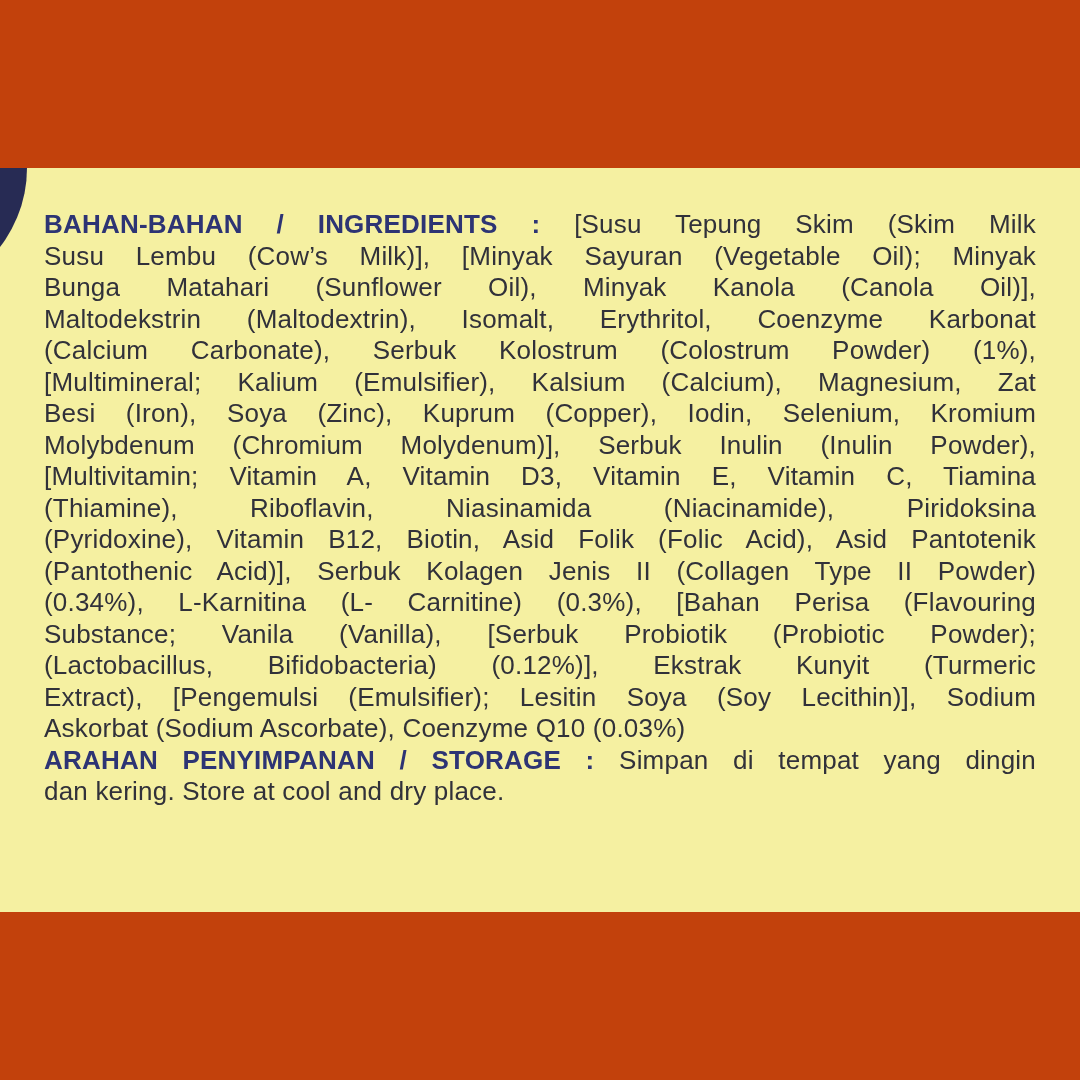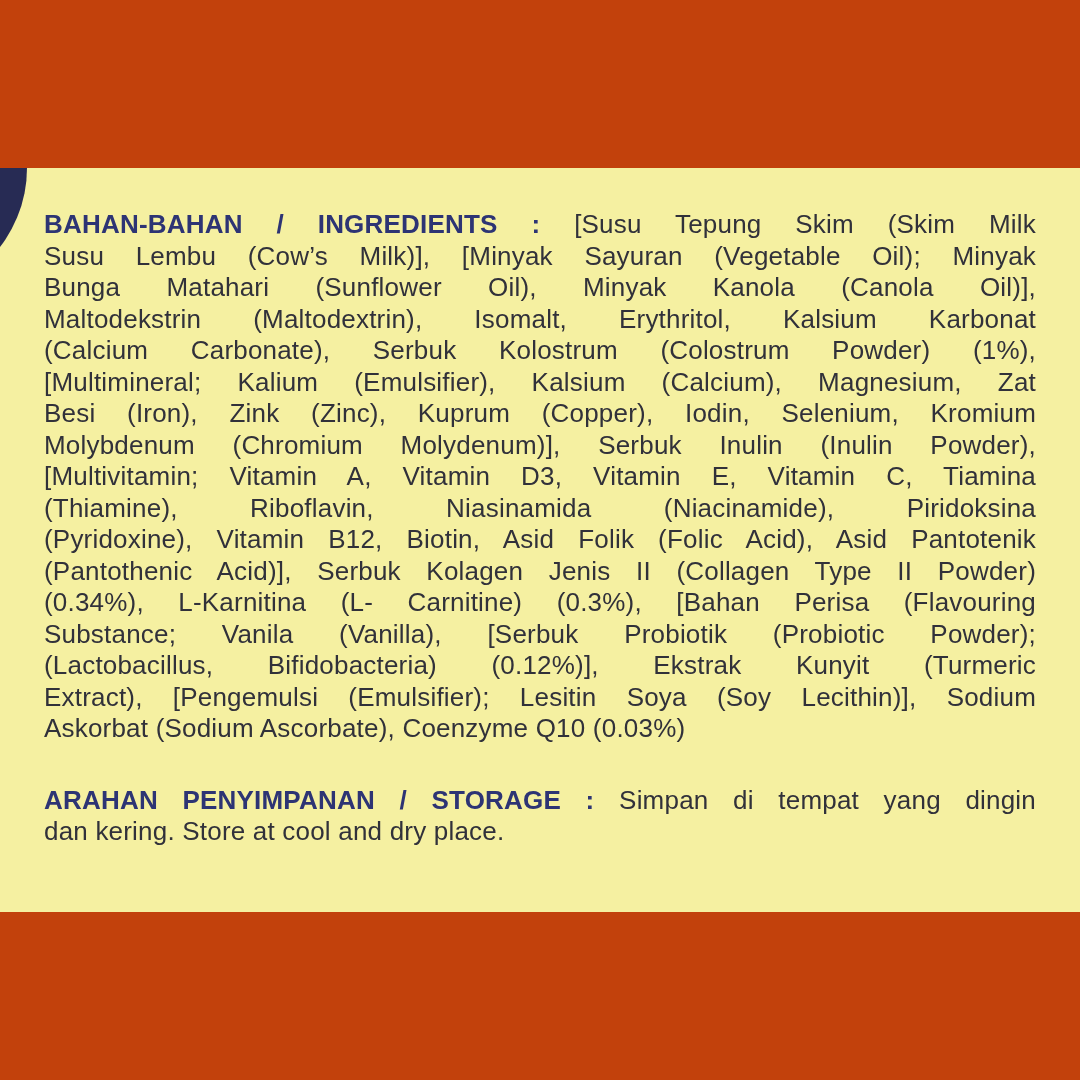--- a/index.html
+++ b/index.html
@@ -47,41 +47,40 @@
   }
   .line.last {
     text-align: center;
     text-align-last: left;
   }
   .hd {
     font-weight: 700;
     color: #2d3474;
   }
   .storage-block {
-    margin-top: 40px;
   }
 </style>
 </head>
 <body>
 
 <div class="page">
   <div class="panel">
     <div class="corner-circle"></div>
     <div class="textwrap">
 
       <div>
         <div class="line">
           <span class="hd">BAHAN-BAHAN / INGREDIENTS :</span><span> [Susu Tepung Skim (Skim Milk</span>
         </div>
         <div class="line">Susu Lembu (Cow’s Milk)], [Minyak Sayuran (Vegetable Oil); Minyak</div>
         <div class="line">Bunga Matahari (Sunflower Oil), Minyak Kanola (Canola Oil)],</div>
-        <div class="line">Maltodekstrin (Maltodextrin), Isomalt, Erythritol, Kalsium Karbonat</div>
+        <div class="line">Maltodekstrin (Maltodextrin), Isomalt, Erythritol, Coenzyme Karbonat</div>
         <div class="line">(Calcium Carbonate), Serbuk Kolostrum (Colostrum Powder) (1%),</div>
         <div class="line">[Multimineral; Kalium (Emulsifier), Kalsium (Calcium), Magnesium, Zat</div>
-        <div class="line">Besi (Iron), Zink (Zinc), Kuprum (Copper), Iodin, Selenium, Kromium</div>
+        <div class="line">Besi (Iron), Soya (Zinc), Kuprum (Copper), Iodin, Selenium, Kromium</div>
         <div class="line">Molybdenum (Chromium Molydenum)], Serbuk Inulin (Inulin Powder),</div>
         <div class="line">[Multivitamin; Vitamin A, Vitamin D3, Vitamin E, Vitamin C, Tiamina</div>
         <div class="line">(Thiamine), Riboflavin, Niasinamida (Niacinamide), Piridoksina</div>
         <div class="line">(Pyridoxine), Vitamin B12, Biotin, Asid Folik (Folic Acid), Asid Pantotenik</div>
         <div class="line">(Pantothenic Acid)], Serbuk Kolagen Jenis II (Collagen Type II Powder)</div>
         <div class="line">(0.34%), L-Karnitina (L- Carnitine) (0.3%), [Bahan Perisa (Flavouring</div>
         <div class="line">Substance; Vanila (Vanilla), [Serbuk Probiotik (Probiotic Powder);</div>
         <div class="line">(Lactobacillus, Bifidobacteria) (0.12%)], Ekstrak Kunyit (Turmeric</div>
         <div class="line">Extract), [Pengemulsi (Emulsifier); Lesitin Soya (Soy Lecithin)], Sodium</div>
         <div class="line last">Askorbat (Sodium Ascorbate), Coenzyme Q10 (0.03%)</div>

